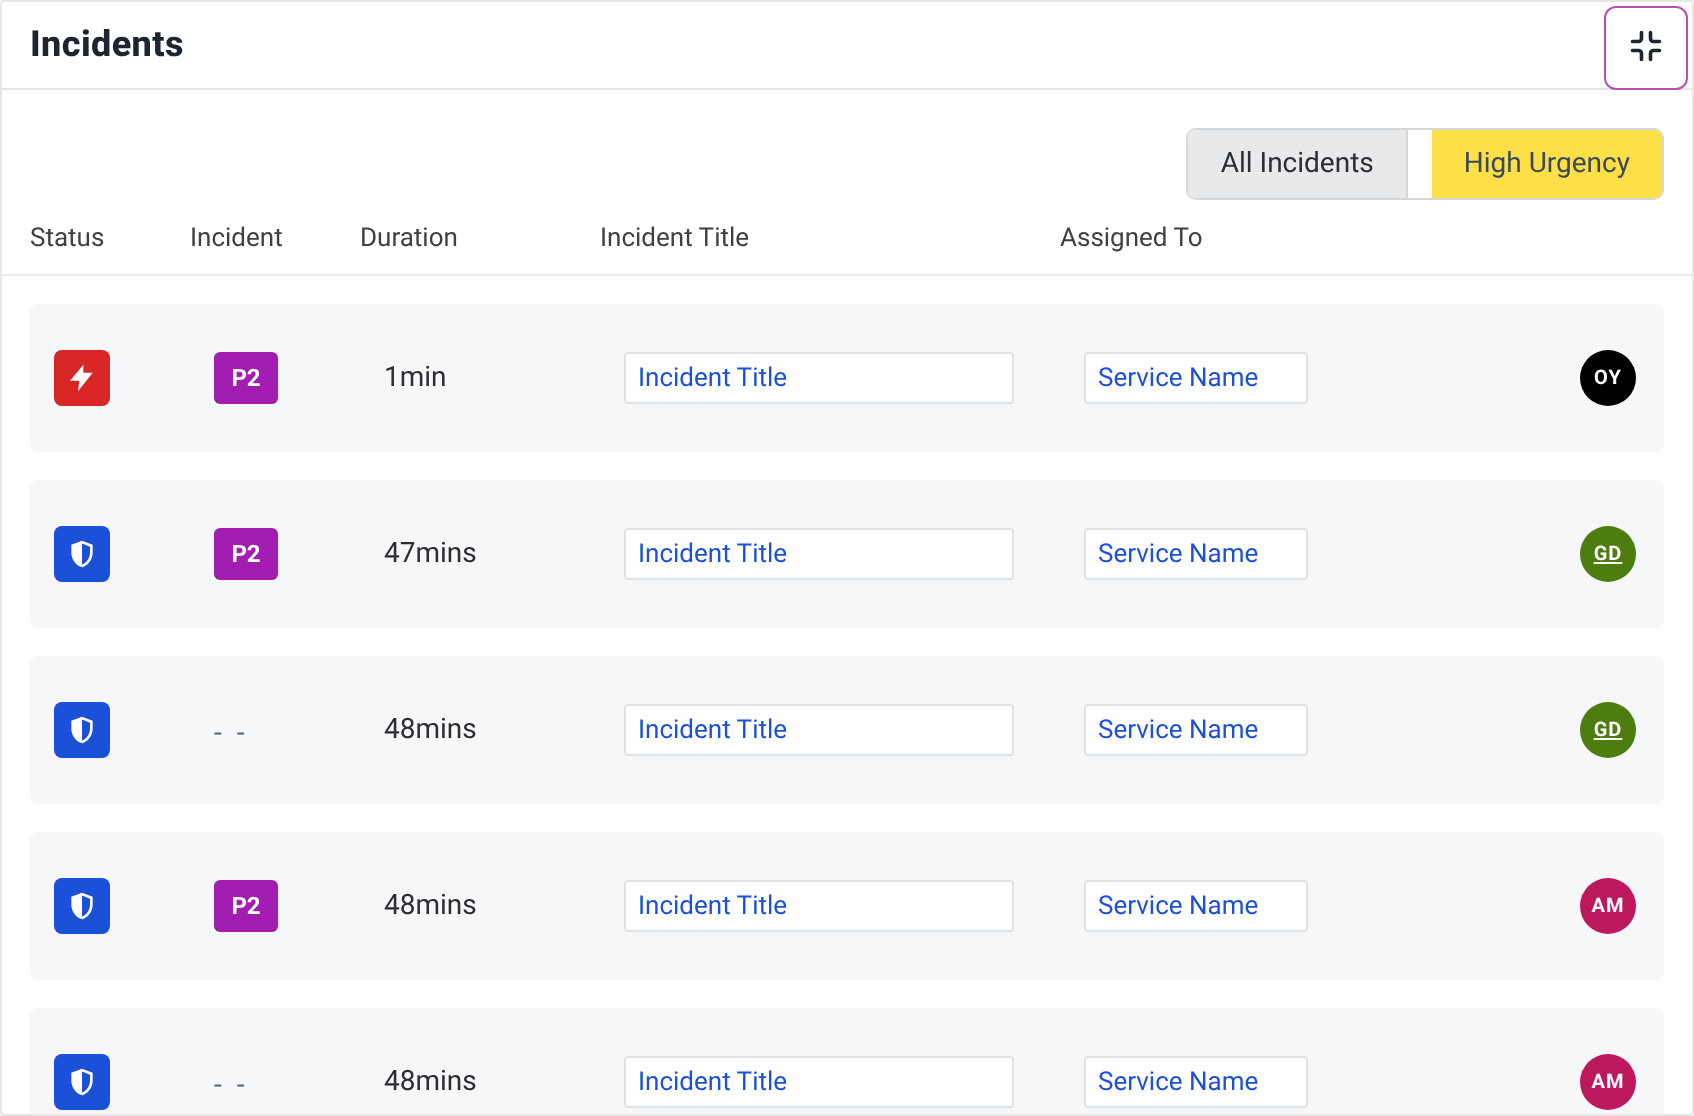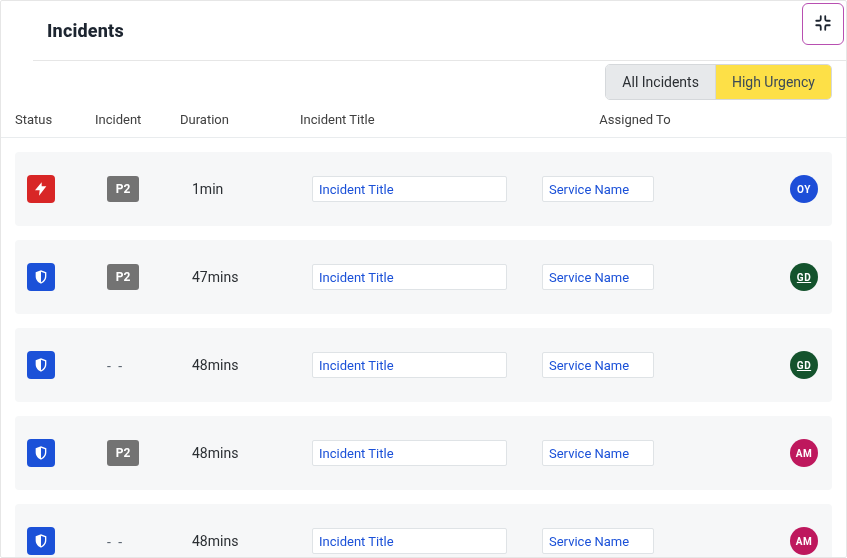--- a/index.html
+++ b/index.html
@@ -1,57 +1,57 @@
 <!DOCTYPE html>
 <html><head>
 <meta charset="utf-8">
 <style>
   * { box-sizing: border-box; margin: 0; padding: 0; }
   html, body { width: 847px; height: 558px; font-family: -apple-system, BlinkMacSystemFont, "Segoe UI", Roboto, Helvetica, Arial, sans-serif; background: #fff; color: #1d2530; overflow: hidden; }
   .frame { width: 847px; height: 558px; position: relative; border: 1px solid #e6e6e6; border-radius: 2px; }
-  .topbar { height: 60px; display: flex; align-items: center; justify-content: space-between; border-bottom: 1px solid #e6e6e6; padding: 0 14px; margin-left: 32px; }
+  .topbar { height: 44px; display: flex; align-items: center; justify-content: space-between; border-bottom: 1px solid #e6e6e6; padding: 0 14px; }
   .title { font-weight: 800; font-size: 18px; letter-spacing: 0.2px; }
   .shrink-btn { position: absolute; top: 2px; right: 2px; width: 42px; height: 42px; border: 1px solid #b84fb1; border-radius: 6px; background: #fff; display: flex; align-items: center; justify-content: center; cursor: pointer; }
   .shrink-btn svg { width: 18px; height: 18px; }
   .body { position: absolute; top: 49px; left: 0; right: 0; bottom: 0; overflow-y: auto; }
   .body::-webkit-scrollbar { width: 14px; }
   .body::-webkit-scrollbar-track { background: #f2f3f4; }
   .body::-webkit-scrollbar-thumb { background: #c4c9cd; border-radius: 8px; border: 3px solid #f2f3f4; }
   .filters { display: flex; justify-content: flex-end; padding: 14px 14px 12px; }
-  .seg { display: inline-flex; border: 1px solid #d5d8db; border-radius: 5px; overflow: hidden; }
+  .seg { display: inline-flex; border: 1px solid #d5d8db; border-radius: 5px; overflow: hidden; gap: 12px; }
   .seg-item { padding: 9px 16px; font-size: 14px; color: #3c4a57; border-right: 1px solid #d5d8db; background: #fde047; cursor: pointer; }
   .seg-item:last-child { border-right: none; }
   .seg-item.active { background: #e7e9eb; color: #2b2f33; }
 
   .table { width: 100%; }
   .thead { display: grid; grid-template-columns: 80px 85px 120px 230px 210px 1fr; padding: 0 14px 10px; align-items: end; color: #404040; font-size: 13px; border-bottom: 1px solid #e9ecee; }
-  .thead .th.right { text-align: center; }
+  .thead .th.right { text-align: left; }
 
   .rows { padding: 0 6px; }
   .row { display: grid; grid-template-columns: 80px 85px 120px 230px 210px 1fr; align-items: center; background: #f6f7f8; border-radius: 4px; margin: 14px 8px 12px; padding: 18px 8px; min-height: 74px; }
   .cell { padding: 0 4px; }
   .cell.duration { font-size: 14px; font-weight: 400; color: #2b2f33; }
   .cell.priority .badge, .cell.priority .dashes { margin-left: 0; }
 
   .status-chip { width: 28px; height: 28px; border-radius: 4px; display: inline-flex; align-items: center; justify-content: center; }
   .status-red { background: #d82626; }
   .status-blue { background: #1b51d8; }
   .status-chip svg { width: 16px; height: 16px; fill: #fff; }
 
-  .badge { display: inline-flex; align-items: center; justify-content: center; min-width: 32px; height: 26px; background: #737373; color: #fff; font-weight: 700; font-size: 12px; border-radius: 3px; padding: 0 6px; }
+  .badge { display: inline-flex; align-items: center; justify-content: center; min-width: 32px; height: 26px; background: #a21caf; color: #fff; font-weight: 700; font-size: 12px; border-radius: 3px; padding: 0 6px; }
   .dashes { color: #5a6470; font-size: 14px; letter-spacing: 2px; }
 
   .input { width: 195px; height: 26px; border: 1px solid #dfe3e6; border-radius: 2px; font-size: 13px; color: #1b51d8; padding: 2px 6px; background: #fff; font-family: inherit; }
   .input::placeholder { color: #1b51d8; }
   .svc-input { width: 112px; }
 
   .assignee-wrap { display: flex; justify-content: flex-end; padding-right: 6px; }
   .avatar { width: 28px; height: 28px; border-radius: 50%; display: flex; align-items: center; justify-content: center; font-size: 10px; font-weight: 700; color: #fff; letter-spacing: 0.5px; }
-  .av-green { background: #1d4ed8; }
-  .av-pink  { background: #14532d; text-decoration: underline; }
+  .av-green { background: #000000; }
+  .av-pink  { background: #4d7c0f; text-decoration: underline; }
   .av-blue  { background: #be185d; }
 </style>
 </head>
 <body>
 
 <div class="frame">
   <div class="topbar">
     <div class="title">Incidents</div>
   </div>
   <button class="shrink-btn">

